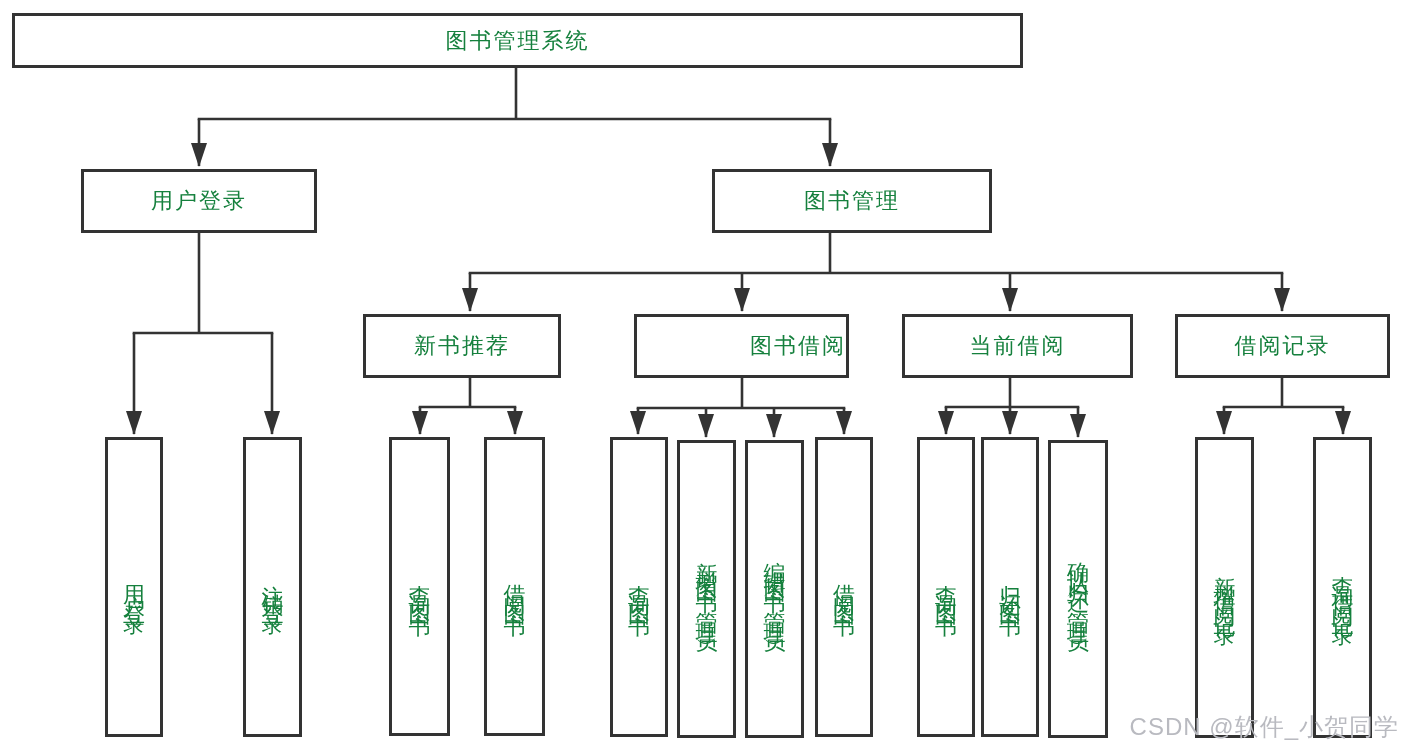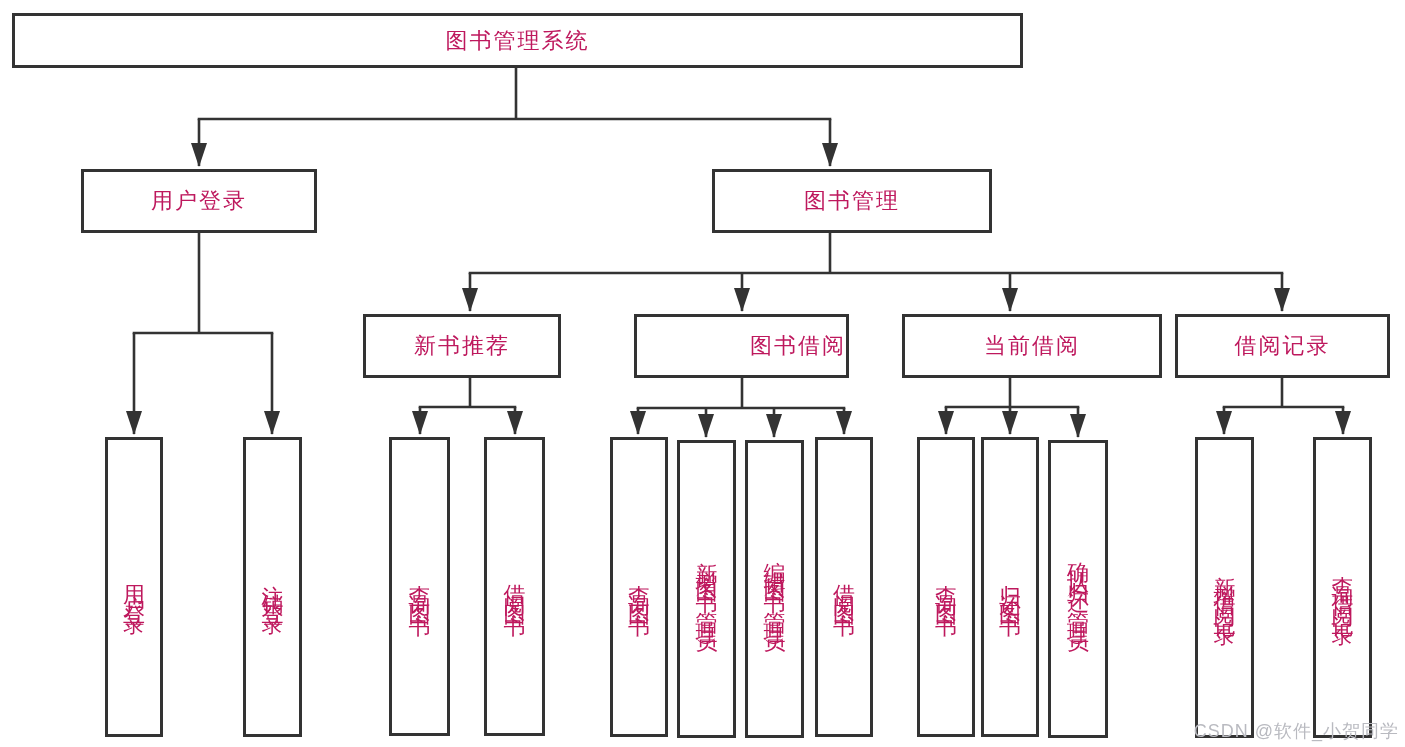--- a/index.html
+++ b/index.html
@@ -19,21 +19,21 @@
     position: absolute;
     left: 0;
     top: 0;
     z-index: 0;
   }
   .box {
     position: absolute;
     box-sizing: border-box;
     background: #ffffff;
     border: 3px solid #333333;
-    color: #be185d;
+    color: #15803d;
     display: flex;
     align-items: center;
     justify-content: center;
     font-size: 22px;
     letter-spacing: 2px;
     z-index: 1;
   }
   .v-box {
     letter-spacing: 10px;
   }
@@ -43,21 +43,21 @@
     line-height: 1;
     white-space: nowrap;
   }
   
   #n-root   { left: 12px;   top: 13px;  width: 1011px; height: 55px; }
   #n-login  { left: 81px;   top: 169px; width: 236px;  height: 64px; }
   #n-mgmt   { left: 712px;  top: 169px; width: 280px;  height: 64px; }
 
   #n-rec    { left: 363px;  top: 314px; width: 198px;  height: 64px; }
   #n-bor    { left: 634px;  top: 314px; width: 215px;  height: 64px; justify-content: flex-end; }
-  #n-cur    { left: 902px;  top: 314px; width: 260px;  height: 64px; }
+  #n-cur    { left: 902px;  top: 314px; width: 231px;  height: 64px; }
   #n-log    { left: 1175px; top: 314px; width: 215px;  height: 64px; }
 
   #l-a1 { left: 105px;  top: 437px; width: 58px; height: 300px; }
   #l-a2 { left: 243px;  top: 437px; width: 59px; height: 300px; }
 
   #l-b1 { left: 389px;  top: 437px; width: 61px; height: 299px; }
   #l-b2 { left: 484px;  top: 437px; width: 61px; height: 299px; }
 
   #l-c1 { left: 610px;  top: 437px; width: 58px; height: 300px; }
   #l-c2 { left: 677px;  top: 440px; width: 59px; height: 298px; }
@@ -68,21 +68,21 @@
   #l-d2 { left: 981px;  top: 437px; width: 58px; height: 300px; }
   #l-d3 { left: 1048px; top: 440px; width: 60px; height: 298px; }
 
   #l-e1 { left: 1195px; top: 437px; width: 59px; height: 301px; }
   #l-e2 { left: 1313px; top: 437px; width: 59px; height: 301px; }
 
   #watermark {
     position: absolute;
     right: 6px;
     bottom: 4px;
-    font-size: 18px;
+    font-size: 24px;
     color: #b9bac0;
     letter-spacing: 1px;
     z-index: 2;
   }
 </style>
 </head>
 <body>
 
 <div id="stage">
 

